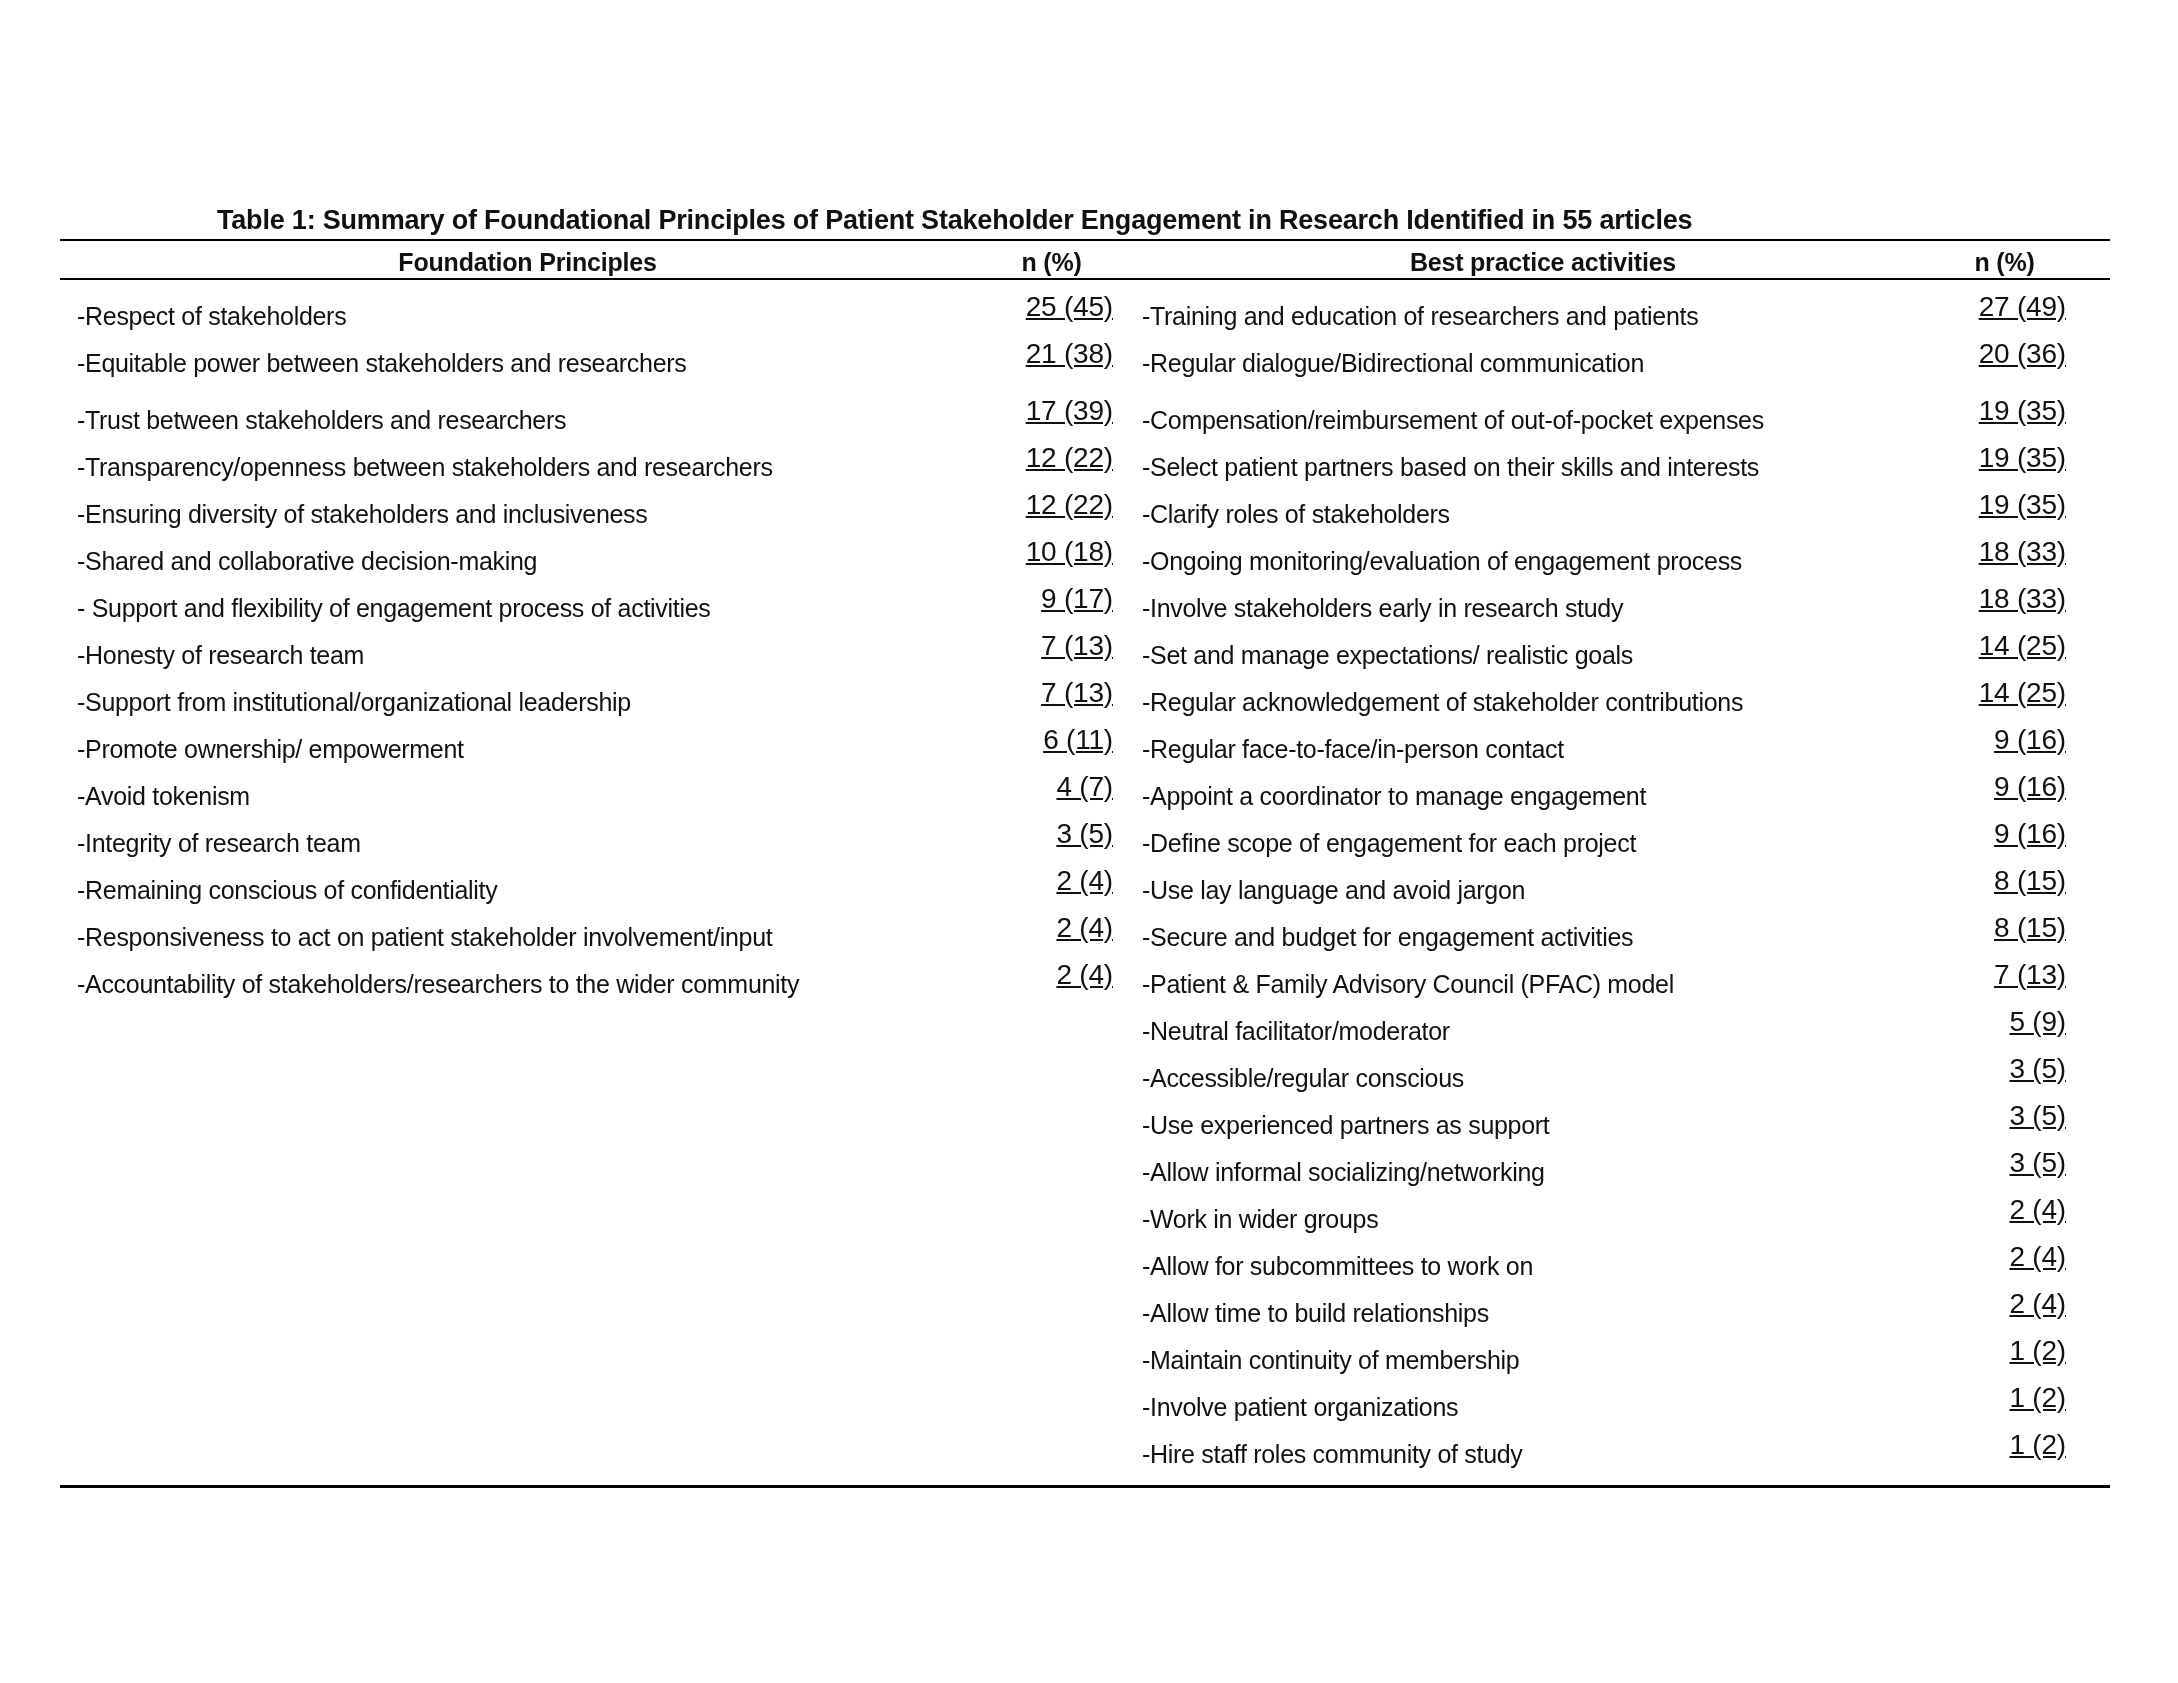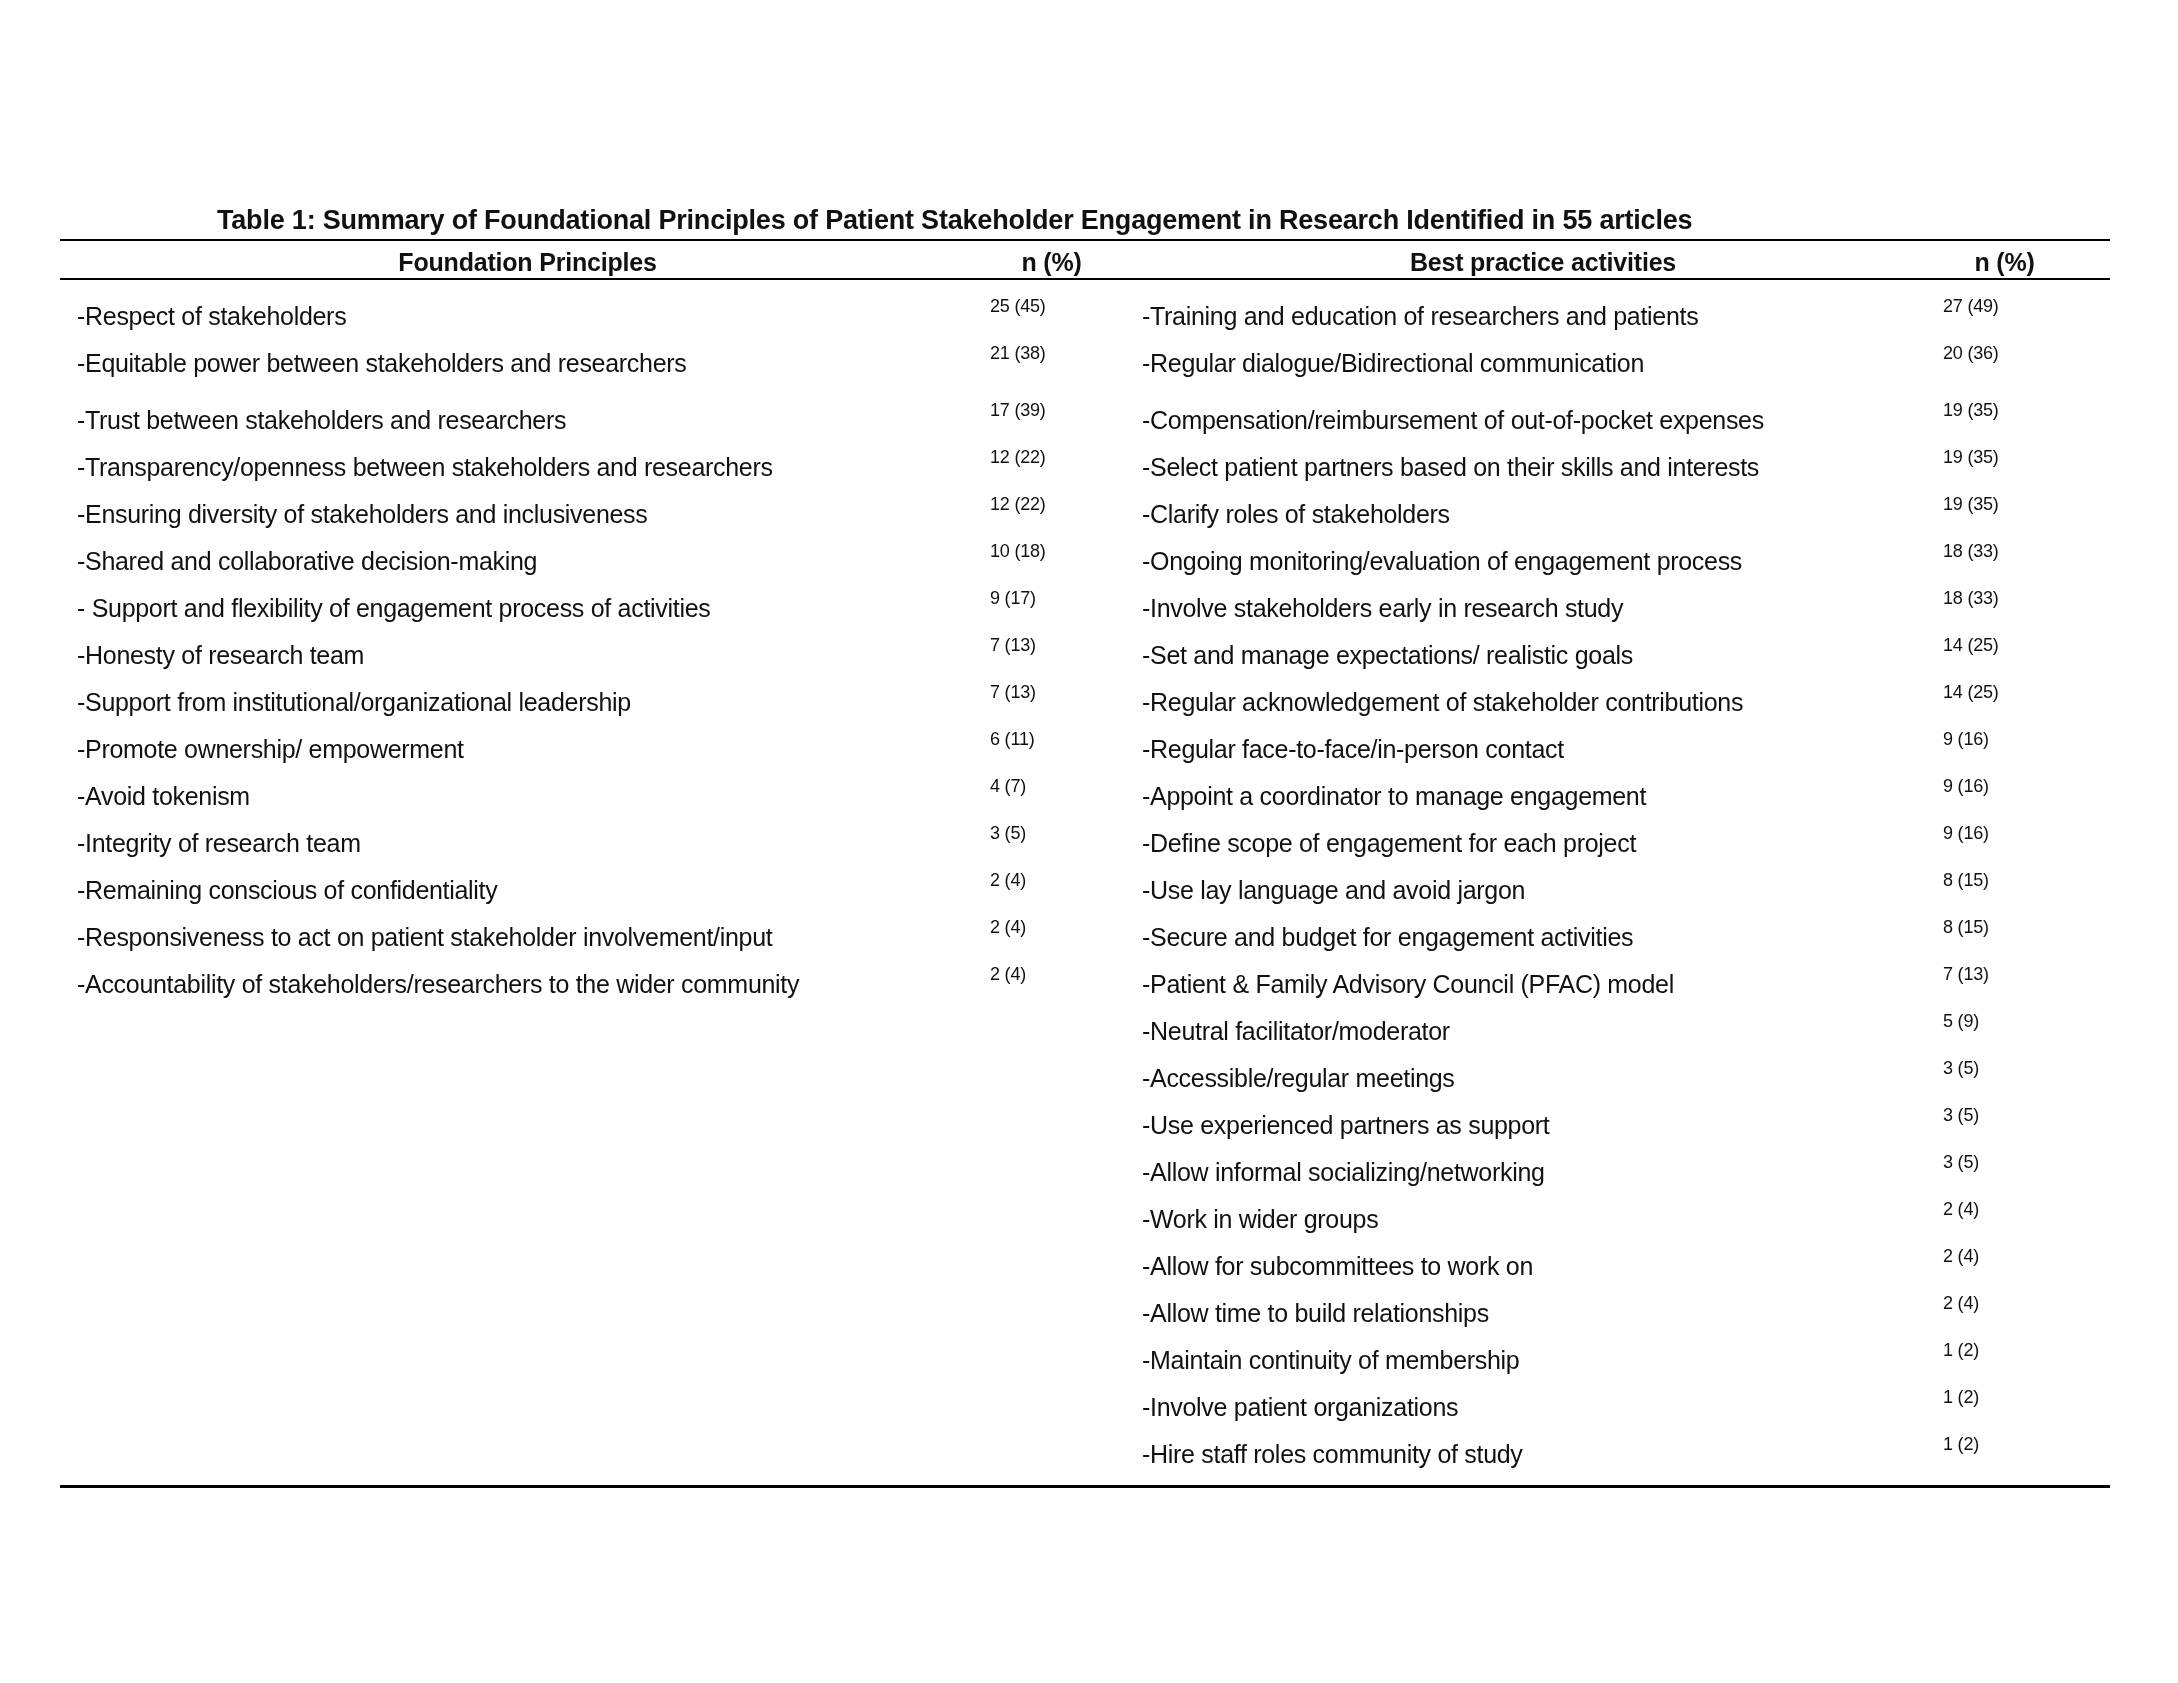--- a/index.html
+++ b/index.html
@@ -28,21 +28,21 @@
   .hdr.r-label { left: 1142px; width: 802px; }
   .hdr.r-n { left: 1943px; width: 123px; }
 
   .col { position: absolute; top: 283px; }
   .col.left { left: 77px; width: 1049px; }
   .col.right { left: 1142px; width: 931px; }
 
   .row { position: relative; height: 47px; display: flex; align-items: center; white-space: nowrap; }
   .row.gap-after { margin-bottom: 10px; }
   .label { font-size: 25px; letter-spacing: -0.3px; margin-top: 19px; }
-  .nval { position: absolute; font-size: 18px; letter-spacing: -0.2px; text-align: left; width: 123px; }
+  .nval { position: absolute; font-size: 28px; letter-spacing: -0.2px; text-align: right; width: 123px; text-decoration: underline; }
   .col.left .nval { left: 913px; }
   .col.right .nval { left: 801px; }
 </style>
 </head>
 <body>
 
 <div class="title">Table 1: Summary of Foundational Principles of Patient Stakeholder Engagement in Research Identified in 55 articles</div>
 <div class="rule top"></div>
 
 <div class="hdr l-label">Foundation Principles</div>
@@ -174,21 +174,21 @@
     </div>
   <div class="row">
       <span class="label">-Patient &amp; Family Advisory Council (PFAC) model</span>
       <span class="nval">7 (13)</span>
     </div>
   <div class="row">
       <span class="label">-Neutral facilitator/moderator</span>
       <span class="nval">5 (9)</span>
     </div>
   <div class="row">
-      <span class="label">-Accessible/regular meetings</span>
+      <span class="label">-Accessible/regular conscious</span>
       <span class="nval">3 (5)</span>
     </div>
   <div class="row">
       <span class="label">-Use experienced partners as support</span>
       <span class="nval">3 (5)</span>
     </div>
   <div class="row">
       <span class="label">-Allow informal socializing/networking</span>
       <span class="nval">3 (5)</span>
     </div>

